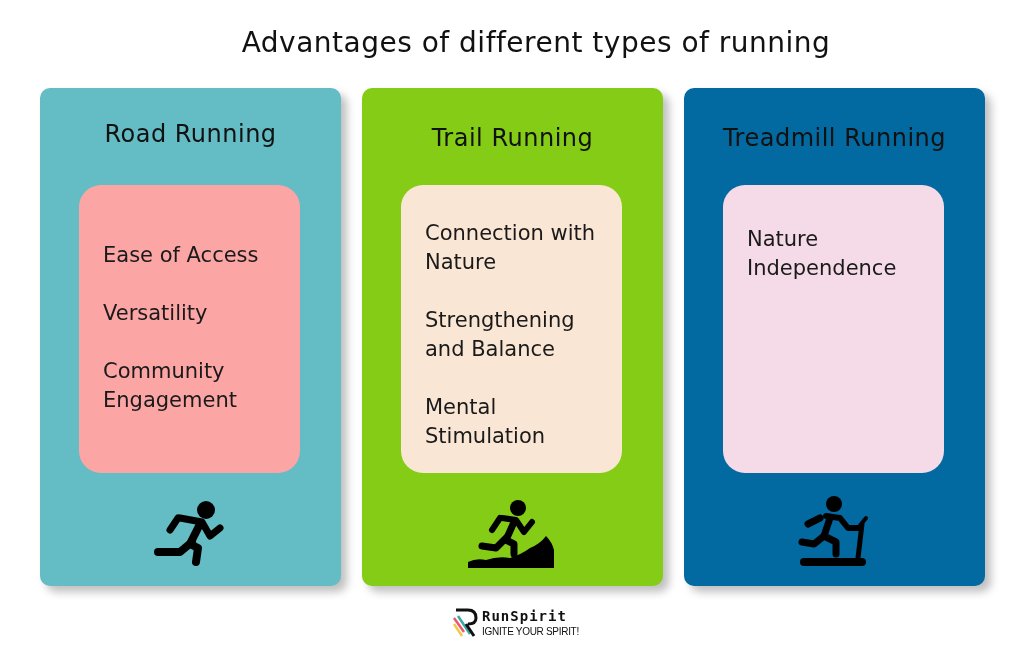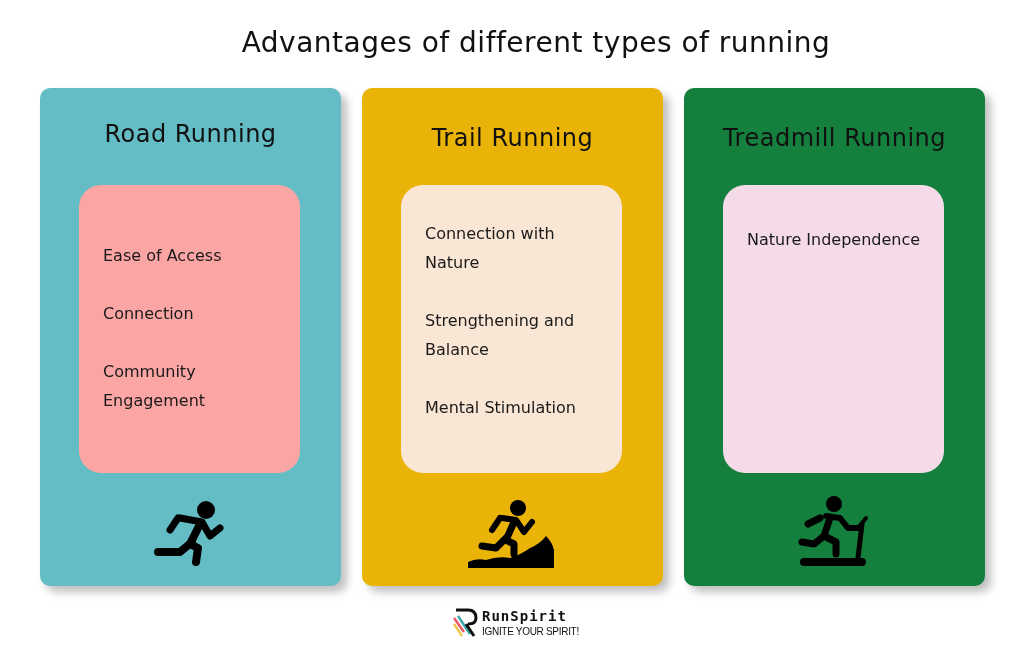--- a/index.html
+++ b/index.html
@@ -2,67 +2,67 @@
 <html><head>
 <meta charset="utf-8">
 <style>
   html,body{margin:0;padding:0;background:#ffffff;}
   body{width:1024px;height:650px;position:relative;overflow:hidden;font-family:"DejaVu Sans",sans-serif;color:#111;}
   .title{position:absolute;left:0;width:1072px;top:26px;text-align:center;font-size:28px;font-weight:500;color:#111;letter-spacing:0.5px;}
   .card{position:absolute;top:88px;width:301px;height:498px;border-radius:10px;box-shadow:6px 6px 8px rgba(0,0,0,0.25);}
   .card h2{position:absolute;left:0;right:0;margin:0;text-align:center;font-size:24px;font-weight:500;color:#111;letter-spacing:0.5px;}
   .inner{position:absolute;left:39px;top:97px;width:221px;height:288px;border-radius:22px;}
   .items{position:absolute;left:24px;right:10px;}
-  .item{font-size:16px;line-height:29px;margin-bottom:29px;color:#1a1a1a;}
+  .item{font-size:21px;line-height:29px;margin-bottom:29px;color:#1a1a1a;}
   .icon{position:absolute;}
   .footer{position:absolute;left:452px;top:606px;width:130px;height:36px;}
 </style>
 </head>
 <body>
 
 <div class="title">Advantages of different types of running</div>
 
 <div class="card" style="left:40px;background:#64bcc4;">
   <h2 style="top:32px;">Road Running</h2>
   <div class="inner" style="background:#fca5a5;">
     <div class="items" style="top:56px;">
       <div class="item">Ease of Access</div>
-      <div class="item">Connection</div>
+      <div class="item">Versatility</div>
       <div class="item" style="width:150px;">Community Engagement</div>
     </div>
   </div>
   <svg class="icon" style="left:112px;top:410px;" width="76" height="70" viewBox="0 0 76 70">
     <circle cx="54" cy="12" r="9" fill="#000"></circle>
     <path d="M28 20 L50 24 L58 38 L68 30" stroke="#000" stroke-width="7" fill="none" stroke-linecap="round" stroke-linejoin="round"></path>
     <path d="M26 20 L18 32" stroke="#000" stroke-width="7" fill="none" stroke-linecap="round"></path>
     <path d="M48 26 L38 46 L46 50 L44 64" stroke="#000" stroke-width="8" fill="none" stroke-linecap="round" stroke-linejoin="round"></path>
     <path d="M40 44 L28 54 L6 54" stroke="#000" stroke-width="8" fill="none" stroke-linecap="round" stroke-linejoin="round"></path>
   </svg>
 </div>
 
-<div class="card" style="left:362px;background:#eab308;">
+<div class="card" style="left:362px;background:#84cc16;">
   <h2 style="top:36px;">Trail Running</h2>
   <div class="inner" style="background:#fae6d4;">
     <div class="items" style="top:34px;width:180px;">
       <div class="item">Connection with Nature</div>
       <div class="item">Strengthening and Balance</div>
       <div class="item">Mental Stimulation</div>
     </div>
   </div>
   <svg class="icon" style="left:104px;top:410px;" width="92" height="72" viewBox="0 0 92 72">
     <circle cx="52" cy="10" r="8" fill="#000"></circle>
     <path d="M36 20 L50 22 L58 34 L66 24" stroke="#000" stroke-width="6" fill="none" stroke-linecap="round" stroke-linejoin="round"></path>
     <path d="M34 20 L26 32" stroke="#000" stroke-width="6" fill="none" stroke-linecap="round"></path>
     <path d="M48 24 L40 42 L48 46 L48 56" stroke="#000" stroke-width="7" fill="none" stroke-linecap="round" stroke-linejoin="round"></path>
     <path d="M40 40 L30 50 L16 48" stroke="#000" stroke-width="7" fill="none" stroke-linecap="round" stroke-linejoin="round"></path>
     <path d="M2 70 L2 64 Q10 60 20 62 Q32 58 44 60 Q56 56 64 50 Q74 46 80 38 Q86 44 88 52 L88 70 Z" fill="#000"></path>
   </svg>
 </div>
 
-<div class="card" style="left:684px;background:#15803d;">
+<div class="card" style="left:684px;background:#0369a1;">
   <h2 style="top:36px;">Treadmill Running</h2>
   <div class="inner" style="background:#f5dbe7;">
     <div class="items" style="top:40px;width:180px;">
       <div class="item">Nature Independence</div>
     </div>
   </div>
   <svg class="icon" style="left:112px;top:406px;" width="76" height="76" viewBox="0 0 76 76">
     <circle cx="38" cy="10" r="8" fill="#000"></circle>
     <path d="M24 24 L12 30" stroke="#000" stroke-width="7" fill="none" stroke-linecap="round"></path>
     <path d="M30 22 L44 24 L52 34 L62 34" stroke="#000" stroke-width="6" fill="none" stroke-linecap="round" stroke-linejoin="round"></path>

